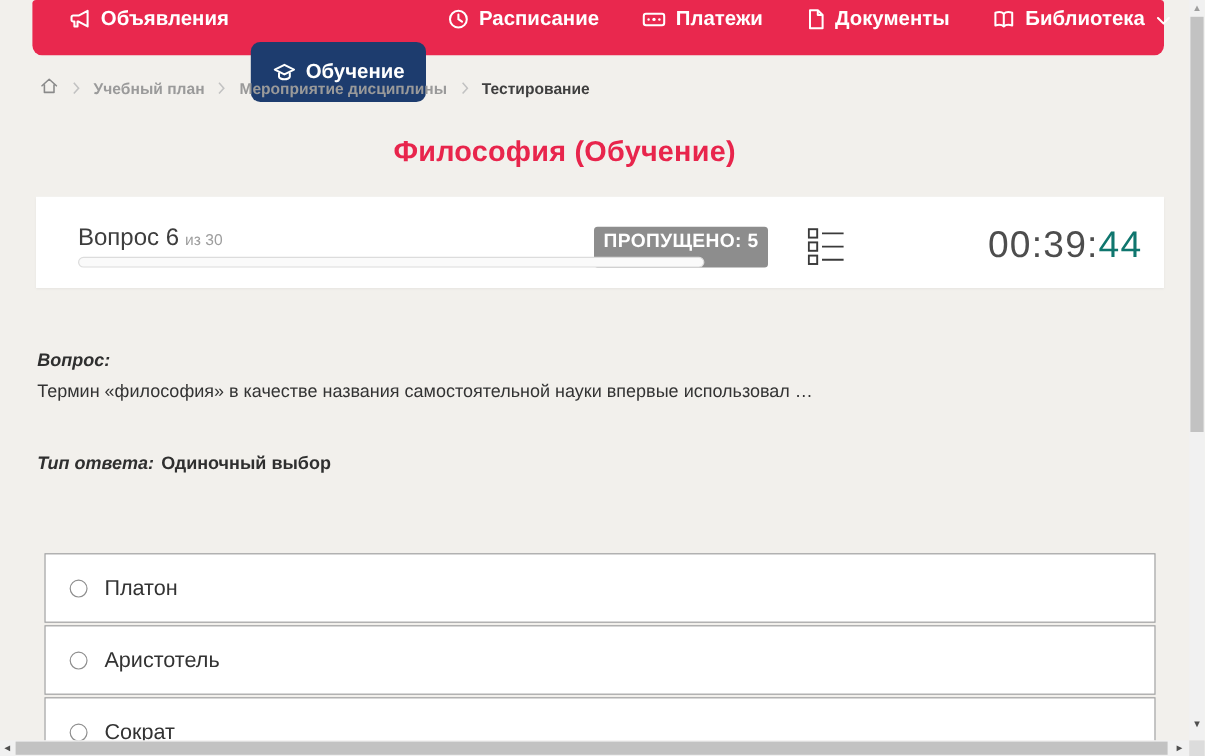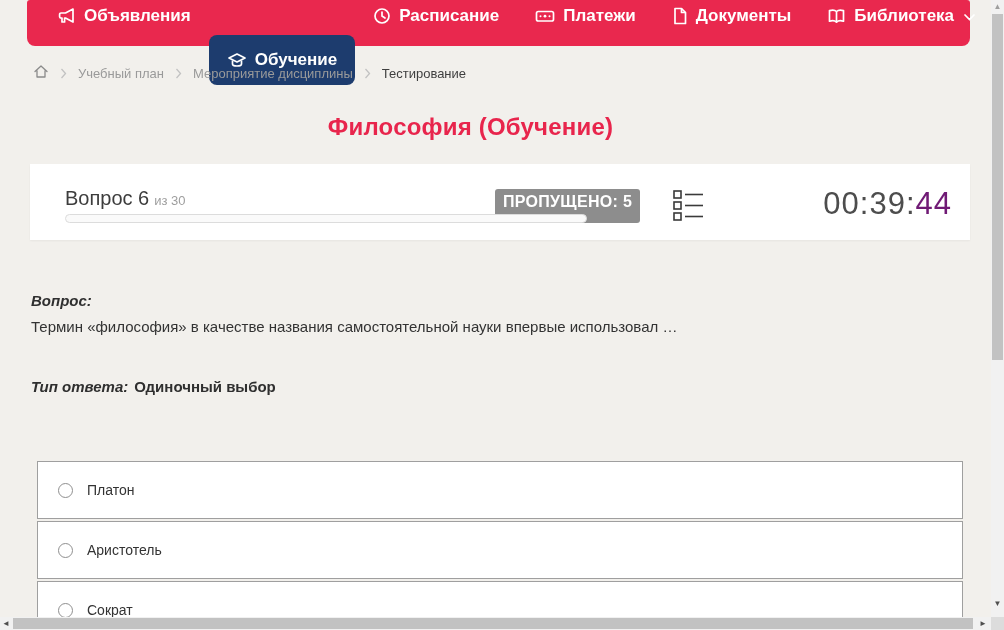--- a/index.html
+++ b/index.html
@@ -16,57 +16,57 @@
   .nav-tab { height:32px; display:flex; align-items:center; gap:8px; padding:0 18px;
              color:#fff; font-weight:bold; font-size:17px; cursor:pointer; white-space:nowrap; }
   .nav-tab.active { background:#1d3c6e; height:50px; border-radius:8px;margin-top:35px; }
   .nav-tab svg { display:block; }
   .chev { margin-left:2px; margin-top:3px; }
 
   
   .breadcrumb { position:absolute; left:33px; top:59px; height:28px;
                 display:flex; align-items:center; gap:11px; font-size:13px; color:#9a9a9a; }
   .breadcrumb .sep { color:#c2c2c2; display:flex; }
-  .breadcrumb .crumb { cursor:pointer; }
+  .breadcrumb .crumb { cursor:pointer;font-weight:bold; }
   .breadcrumb .crumb.current { color:#3f3f3f; }
 
   
   .page-title { position:absolute; left:0; top:113px; width:941px; text-align:center;
                 font-size:24px; font-weight:bold; color:#e8254c; letter-spacing:.2px; }
 
   
   .panel { position:absolute; left:30px; top:164px; width:940px; height:76px; background:#ffffff;
            box-shadow:0 1px 2px rgba(0,0,0,.05); }
   .q-num { position:absolute; left:35px; top:23px; font-size:20px; color:#3d3d3d; }
   .q-of  { font-size:13px; color:#9e9e9e; margin-left:5px;margin-top:28px; }
   .badge { position:absolute; left:465px; top:25px; background:#8d8d8d; color:#fff;
            font-size:16px; font-weight:bold; padding:4px 8px 12px; border-radius:3px; letter-spacing:.3px; }
   .progress { position:absolute; left:35px; top:50px; width:522px; height:9px;
               background:#fafafa; border:1px solid #dcdcdc; border-radius:5px; overflow:hidden; }
   .progress-fill { height:100%; background:#d7d7d7; width:0%; }
   .list-btn { position:absolute; left:643px; top:25px; width:32px; height:34px; cursor:pointer; }
   .timer { position:absolute; right:18px; top:22px; font-size:31px; font-weight:300;
            color:#4d4d4d; letter-spacing:1px; }
-  .timer .secs { color:#701a75; }
+  .timer .secs { color:#0f766e; }
 
   
   .q-heading { position:absolute; left:31px; top:292px; font-size:15px; font-weight:bold;
                font-style:italic; color:#2f2f2f; }
   .q-text { position:absolute; left:31px; top:318px; width:900px; font-size:15px; color:#333; }
   .q-type { position:absolute; left:31px; top:378px; font-size:15px; color:#2f2f2f; }
   .q-type .t-label { font-weight:bold; font-style:italic; }
   .q-type .t-value { font-weight:bold; margin-left:6px; }
 
   
   .options { position:absolute; left:37px; top:461px; width:926px; }
   .option { height:58px; margin-bottom:2px; background:#fff; border:1px solid #9f9f9f;
             display:flex; align-items:center; padding-left:20px; gap:14px; cursor:pointer; }
   .radio { width:15px; height:15px; border:1px solid #8f8f8f; border-radius:50%;
            background:#fff; flex:none; }
-  .option-label { font-size:14px; color:#333; }
+  .option-label { font-size:18px; color:#333; }
 
   
   .vscroll { position:absolute; right:0; top:0; width:13px; height:617px; background:#f1f1f1; }
   .vthumb  { position:absolute; left:1px; top:14px; width:11px; height:346px; background:#c2c2c2; }
   .varrow  { position:absolute; left:0; width:13px; text-align:center; font-size:8px; line-height:12px; }
   .v-up   { top:1px;  color:#9e9e9e; }
   .v-down { top:598px; color:#4f4f4f; }
   .hscroll { position:absolute; left:0; bottom:0; width:991px; height:13px; background:#f1f1f1; }
   .hthumb  { position:absolute; left:13px; top:1px; width:960px; height:11px; background:#c2c2c2; }
   .harrow  { position:absolute; top:0; width:12px; text-align:center; font-size:8px; line-height:13px; color:#4f4f4f; }

